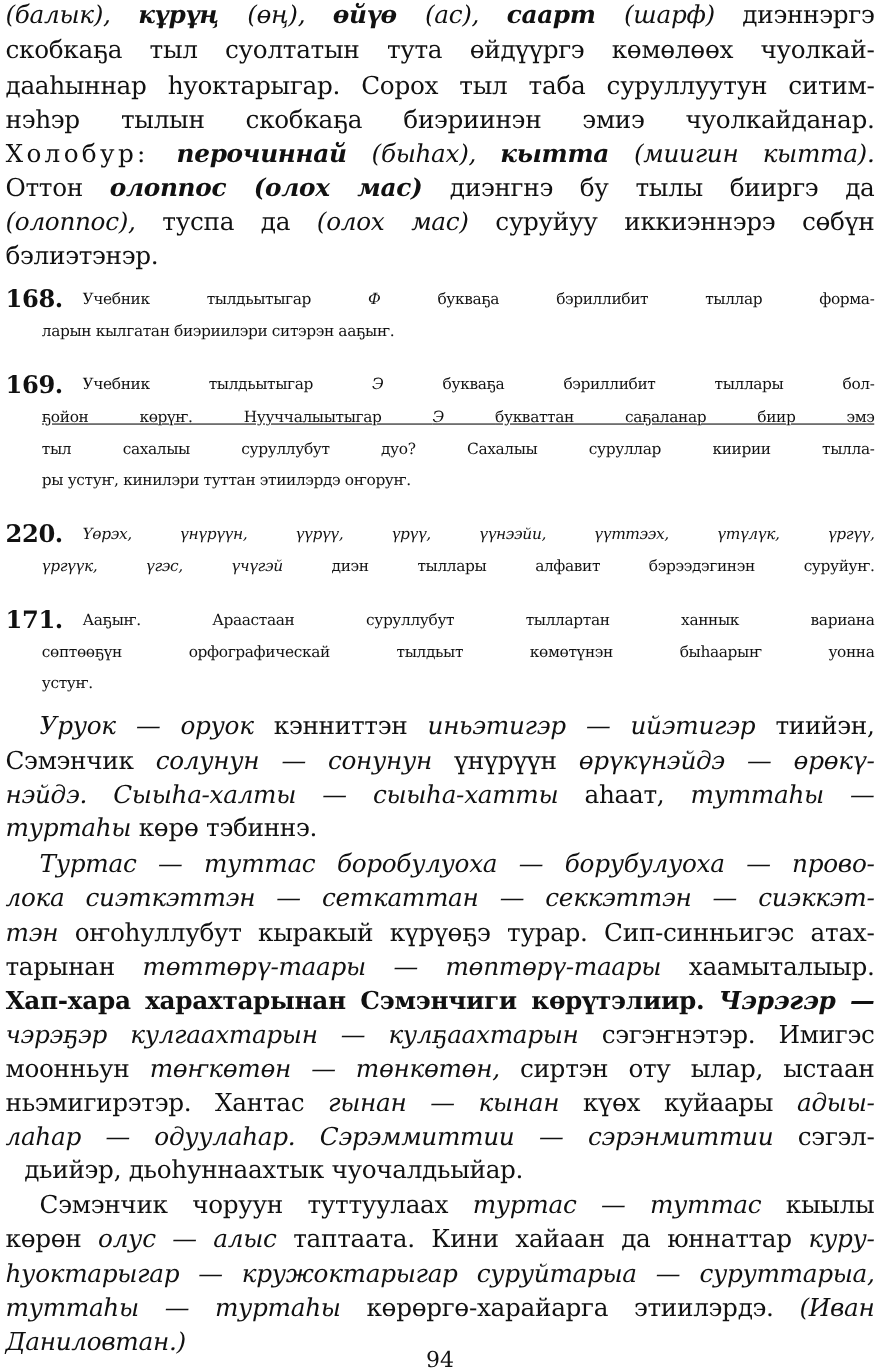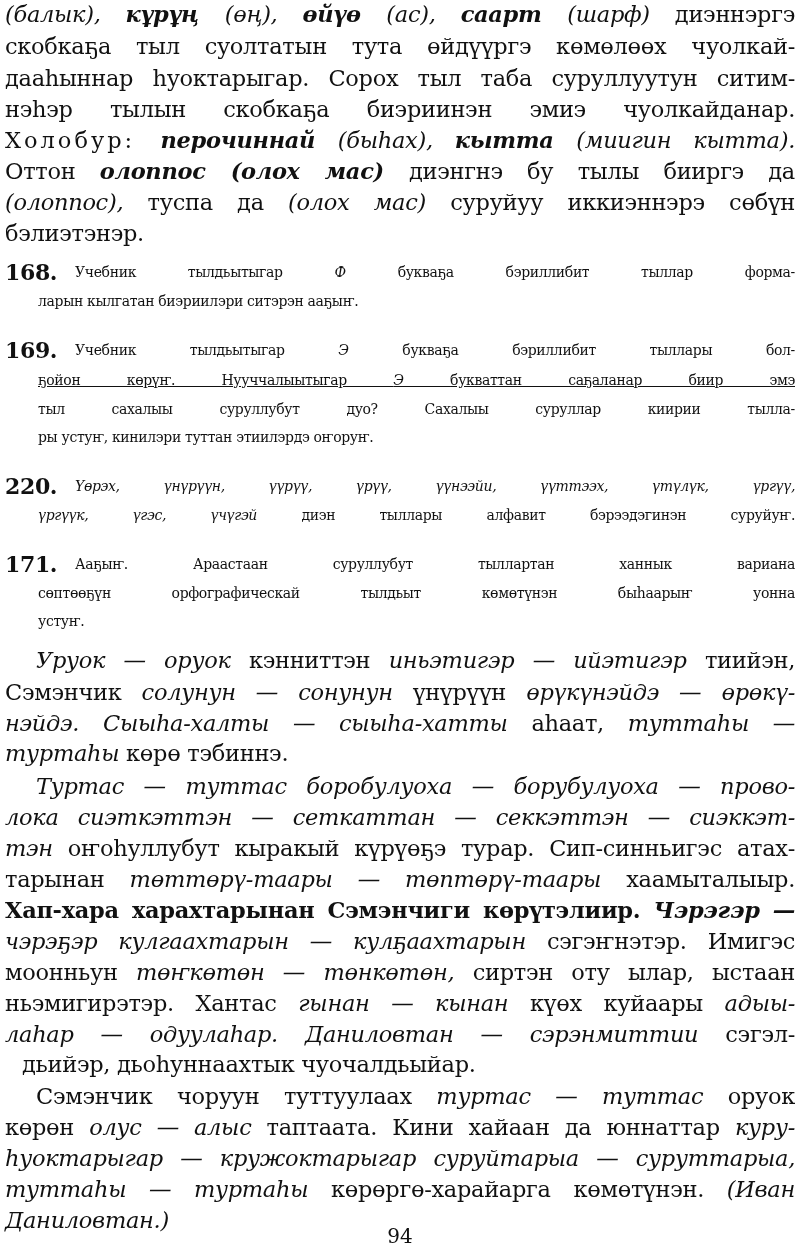--- a/index.html
+++ b/index.html
@@ -80,26 +80,26 @@
 
   <div>
     <div class="line just" style="left:36px; top:770px; width:759px;"><span class="i">Туртас — туттас боробулуоха — борубулуоха — прово-</span></div>
     <div class="line just" style="left:5px; top:801px; width:790px;"><span class="i">лока сиэткэттэн — сеткаттан — секкэттэн — сиэккэт-</span></div>
     <div class="line just" style="left:5px; top:832px; width:790px;"><span class="i">тэн </span><span>оҥоһуллубут кыракый күрүөҕэ турар. Сип-синньигэс атах-</span></div>
     <div class="line just" style="left:5px; top:863px; width:790px;"><span>тарынан </span><span class="i">төттөрү-таары — төптөрү-таары </span><span>хаамыталыыр.</span></div>
     <div class="line just" style="left:5px; top:894px; width:790px;font-weight:bold;"><span>Хап-хара харахтарынан Сэмэнчиги көрүтэлиир. </span><span class="i">Чэрэгэр —</span></div>
     <div class="line just" style="left:5px; top:925px; width:790px;"><span class="i">чэрэҕэр кулгаахтарын — кулҕаахтарын </span><span>сэгэҥнэтэр. Имигэс</span></div>
     <div class="line just" style="left:5px; top:956px; width:790px;"><span>моонньун </span><span class="i">төҥкөтөн — төнкөтөн, </span><span>сиртэн оту ылар, ыстаан</span></div>
     <div class="line just" style="left:5px; top:987px; width:790px;"><span>ньэмигирэтэр. Хантас </span><span class="i">гынан — кынан </span><span>күөх куйаары </span><span class="i">адыы-</span></div>
-    <div class="line just" style="left:5px; top:1018px; width:790px;"><span class="i">лаһар — одуулаһар. Даниловтан — сэрэнмиттии </span><span>сэгэл-</span></div>
+    <div class="line just" style="left:5px; top:1018px; width:790px;"><span class="i">лаһар — одуулаһар. Сэрэммиттии — сэрэнмиттии </span><span>сэгэл-</span></div>
     <div class="line" style="left:5px; top:1048px;margin-left:17px;"><span>дьийэр, дьоһуннаахтык чуочалдьыйар.</span></div>
   </div>
 
   <div>
-    <div class="line just" style="left:36px; top:1080px; width:759px;"><span>Сэмэнчик чоруун туттуулаах </span><span class="i">туртас — туттас </span><span>оруок</span></div>
+    <div class="line just" style="left:36px; top:1080px; width:759px;"><span>Сэмэнчик чоруун туттуулаах </span><span class="i">туртас — туттас </span><span>кыылы</span></div>
     <div class="line just" style="left:5px; top:1111px; width:790px;"><span>көрөн </span><span class="i">олус — алыс </span><span>таптаата. Кини хайаан да юннаттар </span><span class="i">куру-</span></div>
     <div class="line just" style="left:5px; top:1142px; width:790px;"><span class="i">һуоктарыгар — кружоктарыгар суруйтарыа — суруттарыа,</span></div>
-    <div class="line just" style="left:5px; top:1173px; width:790px;"><span class="i">туттаһы — туртаһы </span><span>көрөргө-харайарга көмөтүнэн. </span><span class="i">(Иван</span></div>
+    <div class="line just" style="left:5px; top:1173px; width:790px;"><span class="i">туттаһы — туртаһы </span><span>көрөргө-харайарга этиилэрдэ. </span><span class="i">(Иван</span></div>
     <div class="line" style="left:5px; top:1204px;"><span class="i">Даниловтан.)</span></div>
   </div>
 
   <div class="pagenum" style="top: 1228px; line-height: 16px;">94</div>
 </div>
 
 </body></html>

